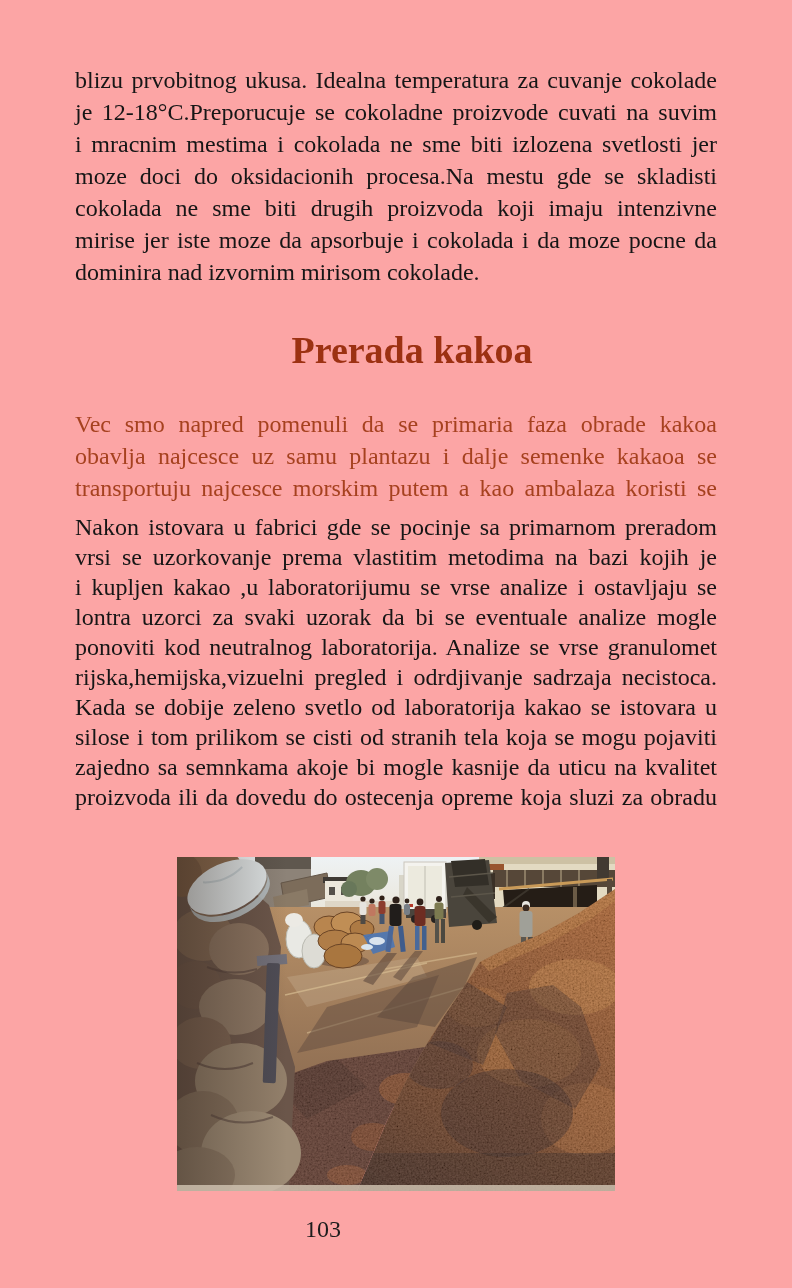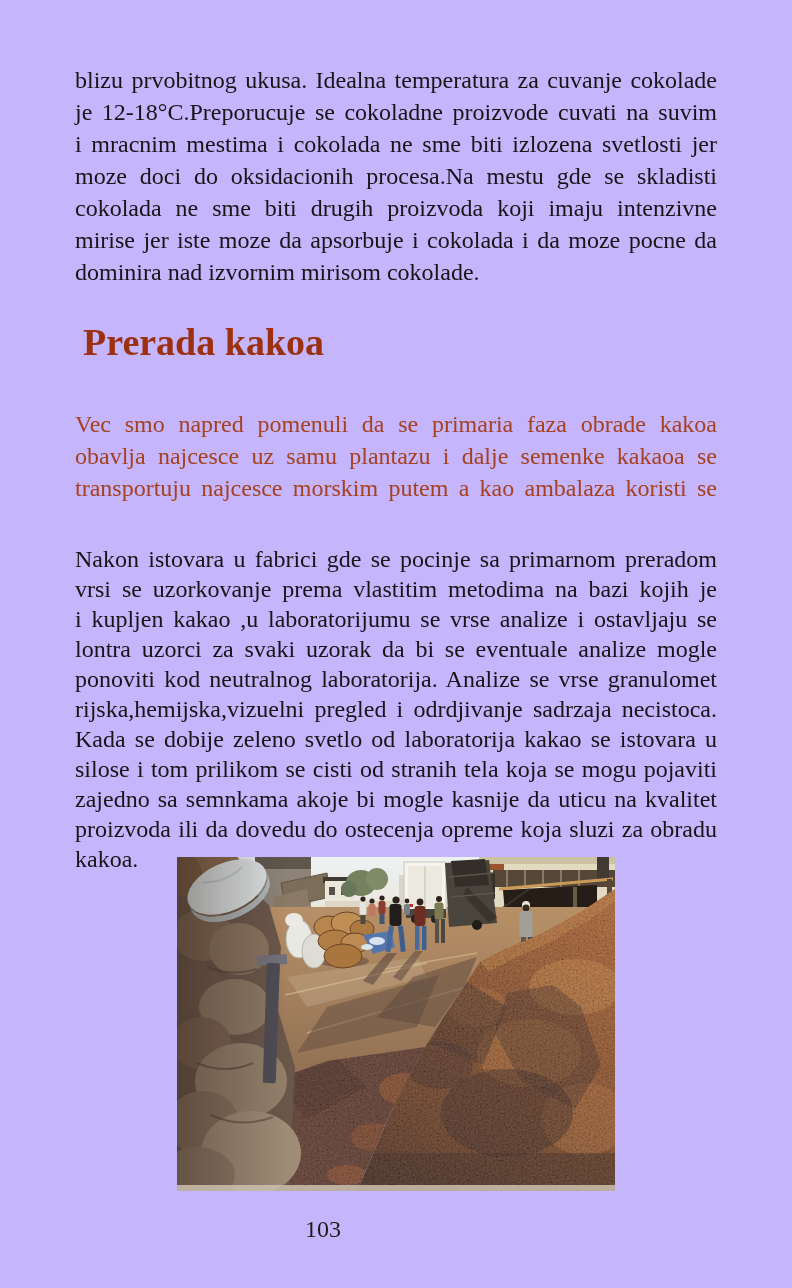--- a/index.html
+++ b/index.html
@@ -1,38 +1,38 @@
 <!DOCTYPE html>
 <html><head>
 <meta charset="utf-8">
 <style>
   html,body{margin:0;padding:0;background:#ffffff;}
   #page{
     position:relative;
     width:792px;height:1288px;
-    background:#c4b5fd;
+    background:#fca5a5;
     font-family:"Liberation Serif","DejaVu Serif",serif;
     overflow:hidden;
   }
   .para{position:absolute;left:75px;width:642px;color:#161616;}
   .line{
     font-size:24px;
     text-align:justify;
     text-align-last:justify;
     white-space:normal;
   }
   #p1 .line,#p2 .line{line-height:32px;height:32px;}
   #p3 .line{line-height:30px;height:30px;}
   .line.last{text-align-last:left;}
   #p1{top:64px;}
   #p2{top:408px;color:#a6411f;}
-  #p3{top:512px;margin-top:32px;}
+  #p3{top:512px;}
   #heading{
     position:absolute;left:75px;top:310px;width:642px;
-    margin:8px;
+    margin:16px;text-align:center;
     font-size:38px;font-weight:bold;color:#9c3112;line-height:48px;
   }
   #photo{
     position:absolute;left:177px;top:857px;width:438px;height:334px;margin:0;
   }
   #photo svg{display:block;}
   #pageno{
     position:absolute;left:0;top:1216px;width:646px;
     text-align:center;font-size:24px;color:#1c1c1c;
   }
@@ -64,21 +64,20 @@
     <div class="line">Nakon istovara u fabrici gde se pocinje sa primarnom preradom</div>
     <div class="line">vrsi se uzorkovanje prema vlastitim metodima na bazi kojih je</div>
     <div class="line">i kupljen kakao ,u laboratorijumu se vrse analize i ostavljaju se</div>
     <div class="line">lontra uzorci za svaki uzorak da bi se eventuale analize mogle</div>
     <div class="line">ponoviti kod neutralnog laboratorija. Analize se vrse granulomet</div>
     <div class="line">rijska,hemijska,vizuelni pregled i odrdjivanje sadrzaja necistoca.</div>
     <div class="line">Kada se dobije zeleno svetlo od laboratorija kakao se istovara u</div>
     <div class="line">silose i tom prilikom se cisti od stranih tela koja se mogu pojaviti</div>
     <div class="line">zajedno sa semnkama akoje bi mogle kasnije da uticu na kvalitet</div>
     <div class="line">proizvoda ili da dovedu do ostecenja opreme koja sluzi za obradu</div>
-    <div class="line last">kakoa.</div>
   </div>
 
   <figure id="photo" role="img" aria-label="Photograph of a cocoa yard: large pile of drying cocoa beans on the right, stacked jute sacks on the left, workers and a white truck in the background">
     <svg width="438" height="334" viewBox="0 0 438 334" xmlns="http://www.w3.org/2000/svg">
       <defs>
         <linearGradient id="skyG" x1="0" y1="0" x2="0" y2="1">
           <stop offset="0" stop-color="#eef2f4"></stop>
             <stop offset="1" stop-color="#e9e3d4"></stop>
         </linearGradient>
         <linearGradient id="groundG" x1="0" y1="0" x2="0" y2="1">

